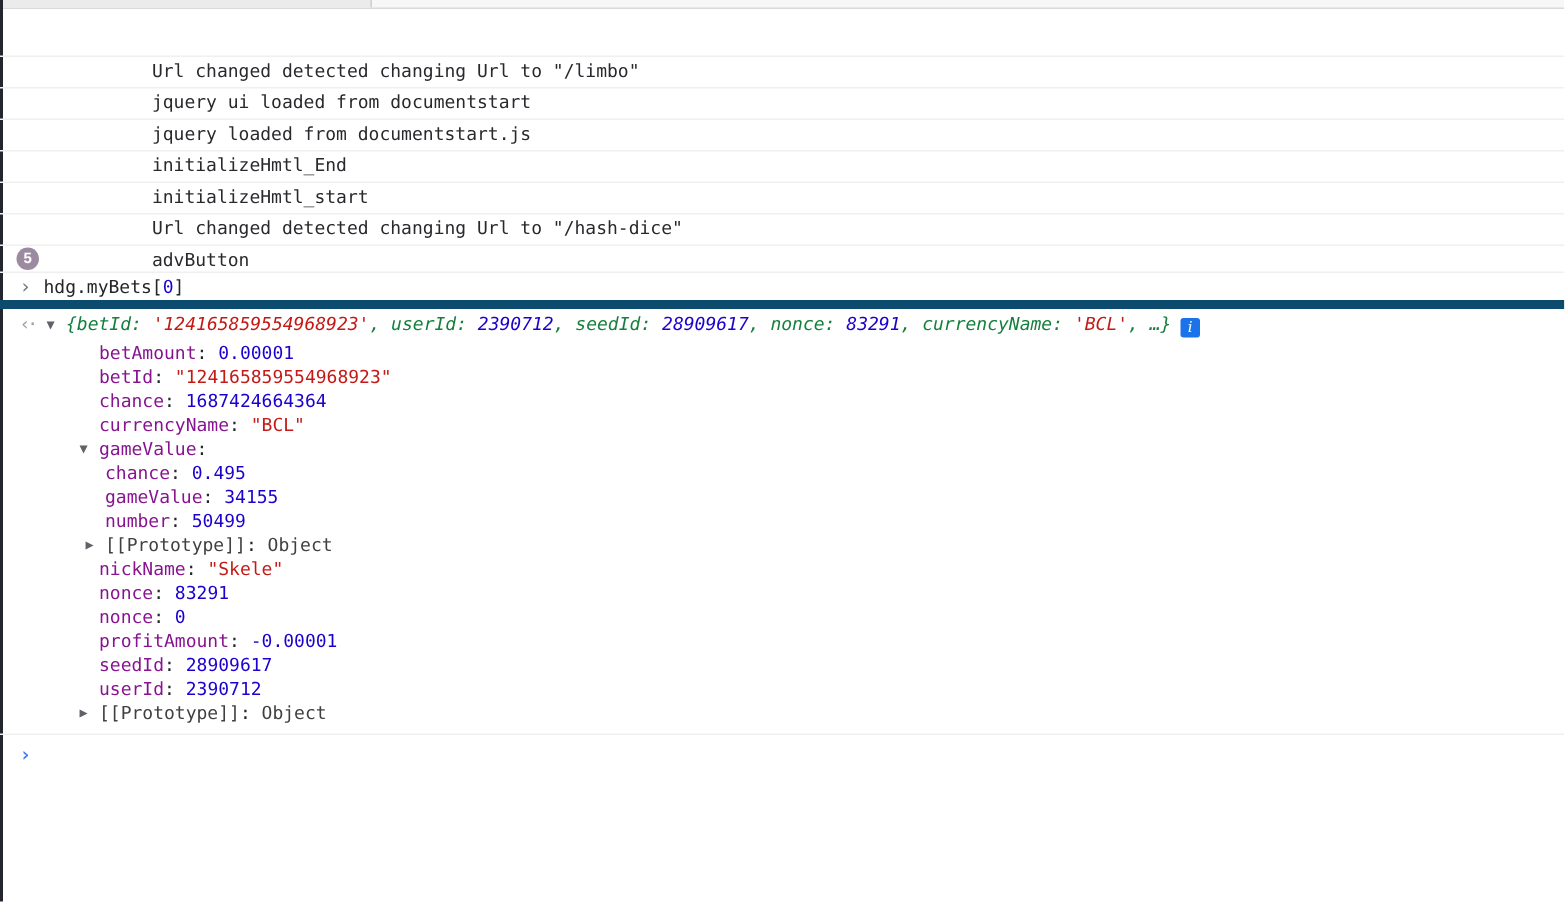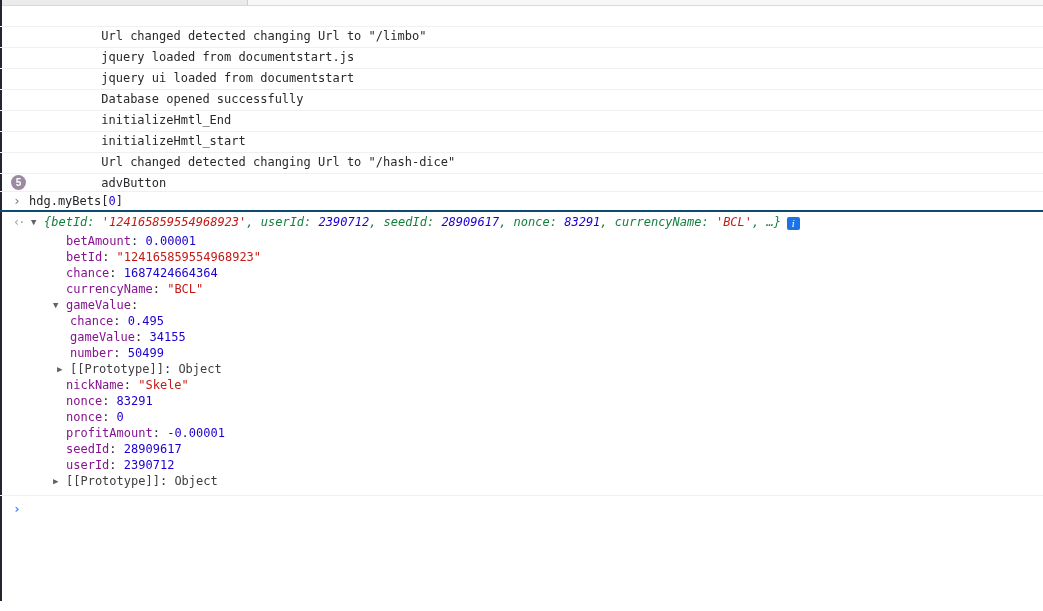--- a/index.html
+++ b/index.html
@@ -1,26 +1,26 @@
 <!DOCTYPE html>
 <html><head>
 <meta charset="utf-8">
 <style>
   html,body{margin:0;padding:0;background:#ffffff;}
   .screen{position:relative;width:1043px;height:611px;background:#ffffff;overflow:hidden;
           font-family:"DejaVu Sans Mono","Liberation Mono",monospace;font-size:12px;color:#232629;}
   .left-edge{position:absolute;left:0;top:0;width:2px;height:601px;background:#23262e;}
   .topstrip{position:absolute;left:0;top:0;width:1043px;height:5px;background:#f7f7f7;border-bottom:1px solid #d9d9d9;}
   .topstrip-left{position:absolute;left:0;top:0;width:247px;height:5px;background:#ebebeb;border-right:1px solid #cfcfcf;}
-  .console-area{position:absolute;left:0;top:6px;width:1043px;}
+  .console-area{position:absolute;left:0;top:17px;width:1043px;}
   .msg-row{height:20px;line-height:20px;border-bottom:1px solid #f0f0f0;padding-left:29px;color:#28292c;white-space:pre;}
   .badge-row{height:17px;border-bottom:1px solid #f0f0f0;padding-left:11px;display:flex;align-items:center;}
   .badge{display:inline-block;width:15px;height:15px;border-radius:50%;background:#9c8aa0;color:#ffffff;
          font-size:10px;font-weight:bold;text-align:center;line-height:15px;font-family:"Liberation Sans",sans-serif;}
-  .input-row{height:18px;line-height:18px;border-bottom:2px solid #0c4a6e;padding-left:13px;white-space:pre;}
+  .input-row{height:18px;line-height:18px;border-bottom:6px solid #0c4a6e;padding-left:13px;white-space:pre;}
   .chev-in{color:#6e7781;font-size:13px;display:inline-block;width:16px;}
   .result-block{border-bottom:1px solid #f0f0f0;padding-bottom:6px;}
   .preview-row{height:21px;line-height:21px;padding-left:13px;white-space:pre;}
   .ret-icon{color:#9aa0a6;font-size:12px;display:inline-block;width:18px;letter-spacing:-2px;}
   .tri{display:inline-block;width:13px;margin-left:0;color:#5f6368;font-size:9px;vertical-align:1px;}
   .preview{font-style:italic;}
   .preview .c-plain{color:#15803d;}
   .info-icon{display:inline-block;width:13px;height:13px;background:#1a73e8;color:#ffffff;border-radius:2px;
              font-size:10px;font-style:italic;text-align:center;line-height:13px;margin-left:6px;vertical-align:-1px;
              font-family:"DejaVu Serif","Liberation Serif",serif;}
@@ -48,30 +48,27 @@
 
   <div class="console-area">
 
     <div>
 
         <div class="msg-row">
           <span>Url changed detected changing Url to "/limbo"</span>
         </div>
 
         <div class="msg-row">
-          <span>jquery loaded from documentstart.js</span>
-        </div>
-
-        <div class="msg-row">
           <span>jquery ui loaded from documentstart</span>
         </div>
 
         <div class="msg-row">
-          <span>Database opened successfully</span>
+          <span>jquery loaded from documentstart.js</span>
         </div>
+
 
         <div class="msg-row">
           <span>initializeHmtl_End</span>
         </div>
 
         <div class="msg-row">
           <span>initializeHmtl_start</span>
         </div>
 
         <div class="msg-row">

